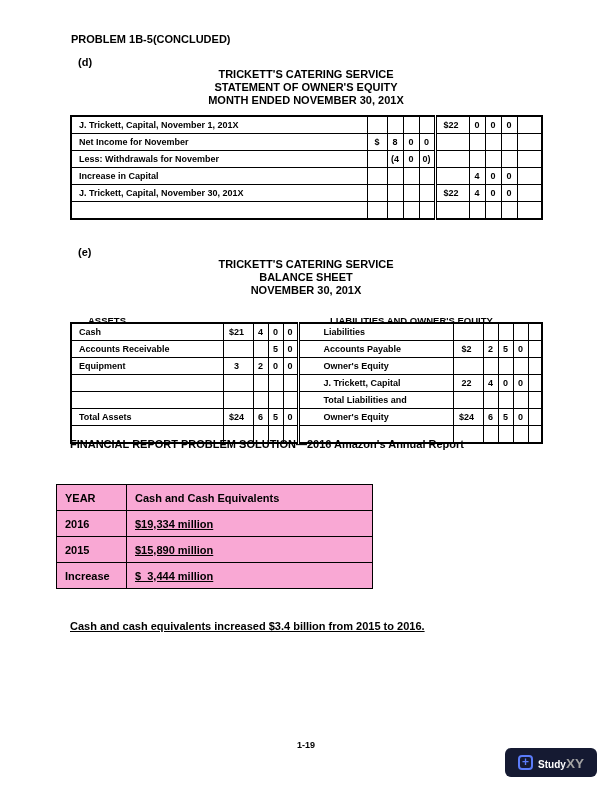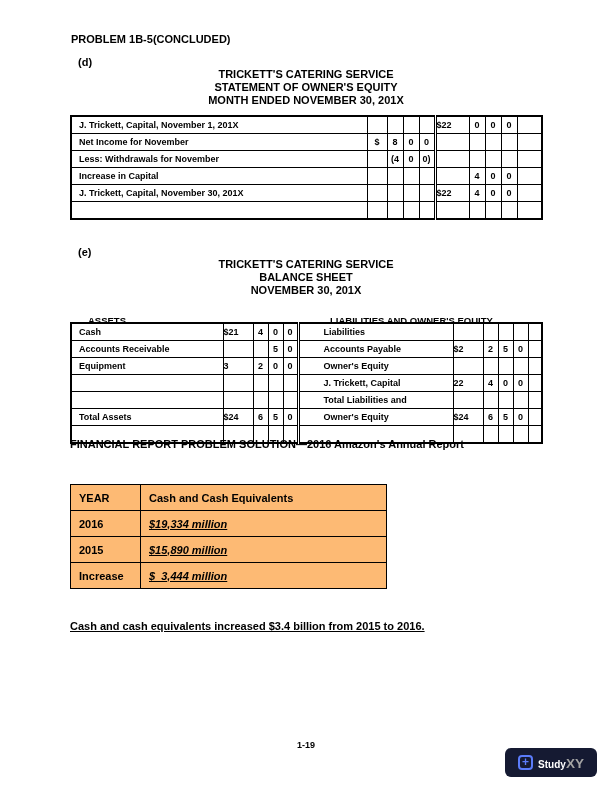--- a/index.html
+++ b/index.html
@@ -19,28 +19,28 @@
   .assets-head{left:88px;}
   .liab-head{left:330px;}
 
   table.ledger{position:absolute;left:70px;border-collapse:collapse;table-layout:fixed;border:2px solid #000;background:#fff;padding-left:16px;}
   .t1{top:115px;width:471px;}
   .t2{top:322px;width:471px;}
   .ledger td{border:1px solid #000;height:16px;font-size:9px;font-weight:bold;padding:0;
              vertical-align:middle;white-space:nowrap;overflow:hidden;}
   .ledger td.desc{text-align:left;padding-left:7px;}
   .ledger td.rdesc{text-align:left;padding-left:24px;}
-  .ledger td.dol{text-align:left;padding-right:3px;}
+  .ledger td.dol{text-align:center;padding-right:3px;}
   .ledger td.dig{text-align:center;}
   .ledger td.dbl{border-left:3px double #000;}
 
   .fin-title{position:absolute;left:70px;top:438px;font-size:11px;}
-  table.amz{position:absolute;left:70px;top:484px;width:316px;border-collapse:collapse;table-layout:fixed;background:#fdba74;padding-left:36px;}
+  table.amz{position:absolute;left:56px;top:484px;width:316px;border-collapse:collapse;table-layout:fixed;background:#f9a8d4;padding-left:36px;}
   .amz td{border:1px solid #000;font-size:11px;height:25px;padding:0 8px;vertical-align:middle;}
-  .amz .u{text-decoration:underline;font-style:italic;}
+  .amz .u{text-decoration:underline;}
 
   .note{position:absolute;left:70px;top:620px;font-size:11px;text-decoration:underline;}
 
   .page-num{position:absolute;left:0;right:0;top:740px;text-align:center;font-size:9px;font-weight:bold;}
 
   .logo{position:absolute;right:15px;top:748px;width:92px;height:29px;background:#151a32;border-radius:6px;
         display:flex;align-items:center;justify-content:center;gap:5px;}
   .logo-plus{width:15px;height:15px;box-sizing:border-box;border:2px solid #5b7cfa;border-radius:4px;
              color:#5b7cfa;font-size:12px;line-height:11px;text-align:center;}
   .logo-study{color:#fff;font-size:10px;}

